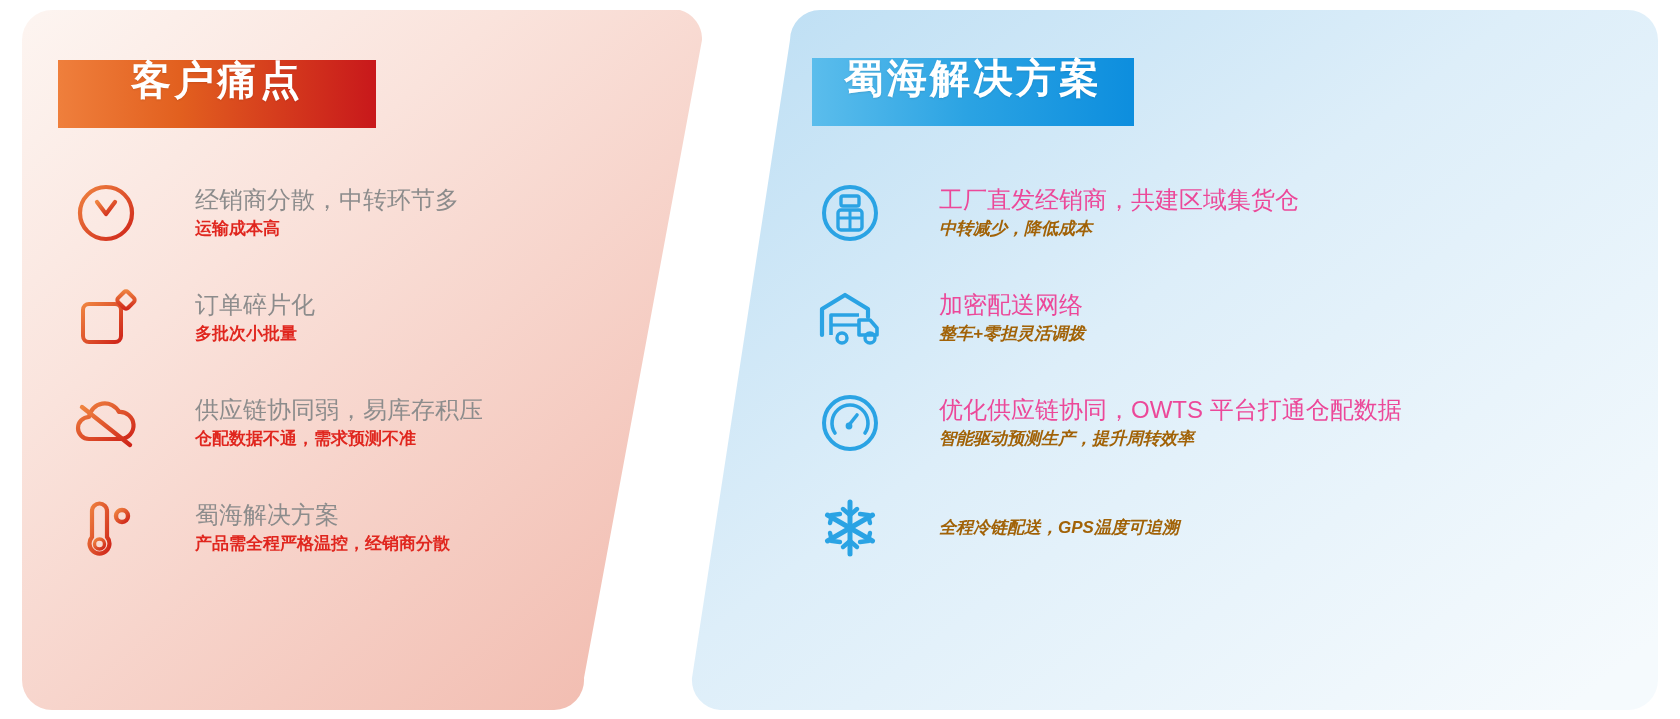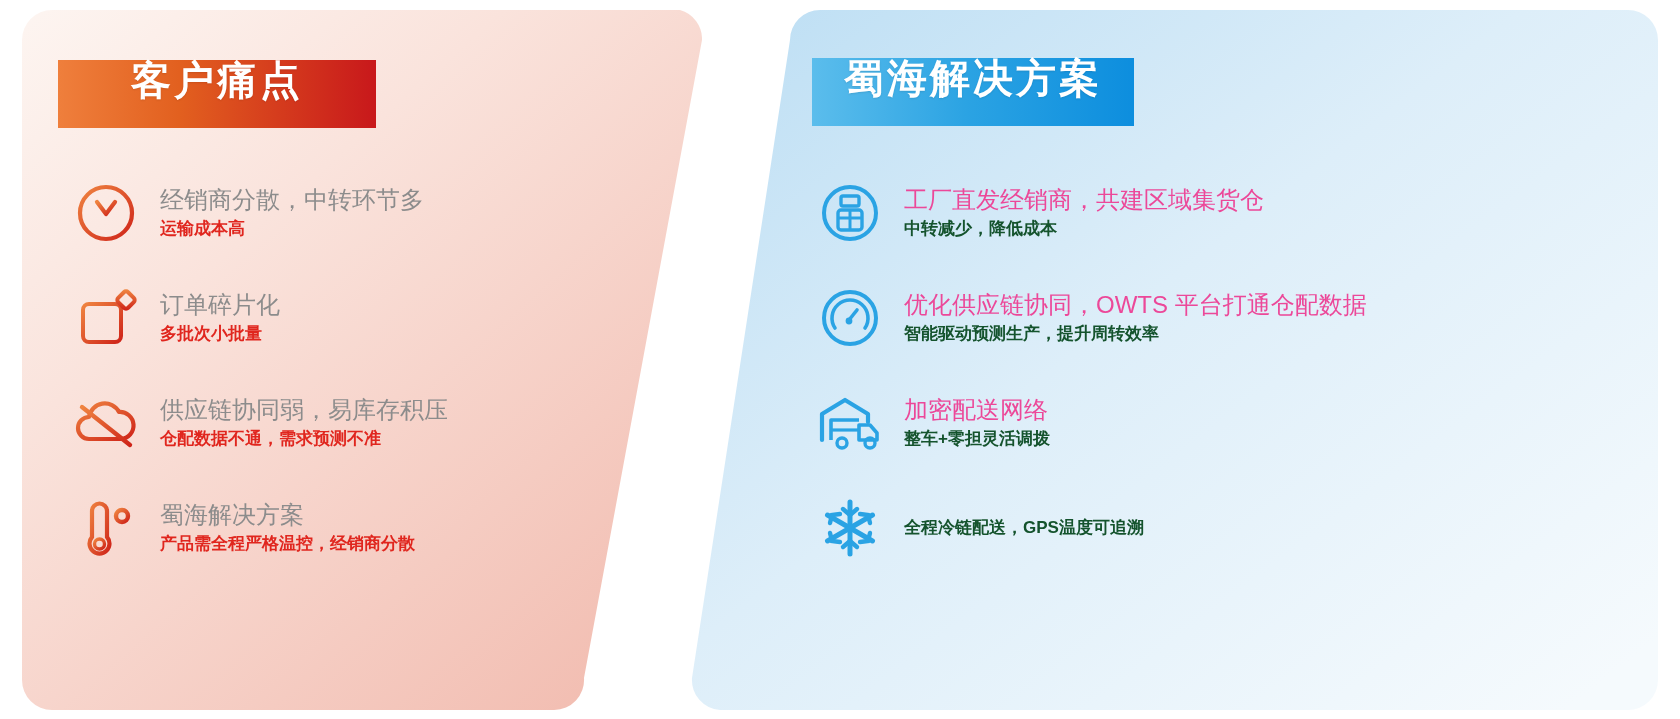--- a/index.html
+++ b/index.html
@@ -100,37 +100,38 @@
     display: flex;
     align-items: center;
     justify-content: center;
   }
   .row-icon svg {
     display: block;
   }
   .row-text {
     flex: 1 1 auto;
     padding-left: 6px;
+    margin-left: 35px;
   }
   .row-title {
     font-size: 24px;
     line-height: 1.32;
     color: #8c8c8c;
     white-space: nowrap;
     font-weight: normal;
   }
   .row-sub {
     font-size: 17px;
     line-height: 1.32;
     font-weight: bold;
     white-space: nowrap;
     margin-top: 2px;
   }
   .pain .row-sub { color: #e0261e; }
-  .solution .row-sub { color: #14532d; }
+  .solution .row-sub { color: #a16207; font-style: italic; }
   .solution .row-title { color: #ec4899; }
 </style>
 </head>
 <body>
 
 <div id="stage">
 
   <div class="panel pain" id="panel-pain">
     <svg class="panel-shape" width="680" height="700" viewBox="0 0 680 700">
       <defs>
@@ -249,47 +250,47 @@
             </svg>
           </div>
           <div class="row-text">
             <div class="row-title">工厂直发经销商，共建区域集货仓</div>
             <div class="row-sub">中转减少，降低成本</div>
           </div>
         </div>
 
         <div class="row">
           <div class="row-icon">
-            <svg width="62" height="62" viewBox="0 0 62 62">
-              <circle cx="31" cy="31" r="26" fill="none" stroke="#2aa3e4" stroke-width="4"></circle>
-              <path d="M 16 41 A 18 18 0 1 1 46 41" fill="none" stroke="#2aa3e4" stroke-width="3.6" stroke-linecap="round"></path>
-              <line x1="38" y1="23" x2="30" y2="33" stroke="#2aa3e4" stroke-width="3.6" stroke-linecap="round"></line>
-              <circle cx="30" cy="34" r="3.4" fill="#2aa3e4"></circle>
-            </svg>
-          </div>
-          <div class="row-text">
-            <div class="row-title">优化供应链协同，OWTS 平台打通仓配数据</div>
-            <div class="row-sub">智能驱动预测生产，提升周转效率</div>
-          </div>
-        </div>
-
-        <div class="row">
-          <div class="row-icon">
             <svg width="70" height="62" viewBox="0 0 70 62">
               <path d="M 7 48 L 7 22 L 30 8 L 53 22 L 53 30" fill="none" stroke="#2aa3e4" stroke-width="4.2" stroke-linejoin="round" stroke-linecap="round"></path>
               <path d="M 16 48 L 16 28 L 44 28" fill="none" stroke="#2aa3e4" stroke-width="3.6" stroke-linejoin="round"></path>
               <path d="M 16 38 L 44 38" fill="none" stroke="#2aa3e4" stroke-width="3.2"></path>
               <path d="M 44 33 L 55 33 L 62 41 L 62 48 L 44 48 Z" fill="none" stroke="#2aa3e4" stroke-width="3.6" stroke-linejoin="round"></path>
               <circle cx="27" cy="51" r="5" fill="none" stroke="#2aa3e4" stroke-width="3.4"></circle>
               <circle cx="55" cy="51" r="5" fill="none" stroke="#2aa3e4" stroke-width="3.4"></circle>
             </svg>
           </div>
           <div class="row-text">
             <div class="row-title">加密配送网络</div>
             <div class="row-sub">整车+零担灵活调拨</div>
+          </div>
+        </div>
+
+        <div class="row">
+          <div class="row-icon">
+            <svg width="62" height="62" viewBox="0 0 62 62">
+              <circle cx="31" cy="31" r="26" fill="none" stroke="#2aa3e4" stroke-width="4"></circle>
+              <path d="M 16 41 A 18 18 0 1 1 46 41" fill="none" stroke="#2aa3e4" stroke-width="3.6" stroke-linecap="round"></path>
+              <line x1="38" y1="23" x2="30" y2="33" stroke="#2aa3e4" stroke-width="3.6" stroke-linecap="round"></line>
+              <circle cx="30" cy="34" r="3.4" fill="#2aa3e4"></circle>
+            </svg>
+          </div>
+          <div class="row-text">
+            <div class="row-title">优化供应链协同，OWTS 平台打通仓配数据</div>
+            <div class="row-sub">智能驱动预测生产，提升周转效率</div>
           </div>
         </div>
 
         <div class="row">
           <div class="row-icon">
             <svg width="64" height="64" viewBox="0 0 64 64">
               <g stroke="#2aa3e4" stroke-width="5" stroke-linecap="round">
                 <line x1="32" y1="6" x2="32" y2="58"></line>
                 <line x1="9.5" y1="19" x2="54.5" y2="45"></line>
                 <line x1="9.5" y1="45" x2="54.5" y2="19"></line>

